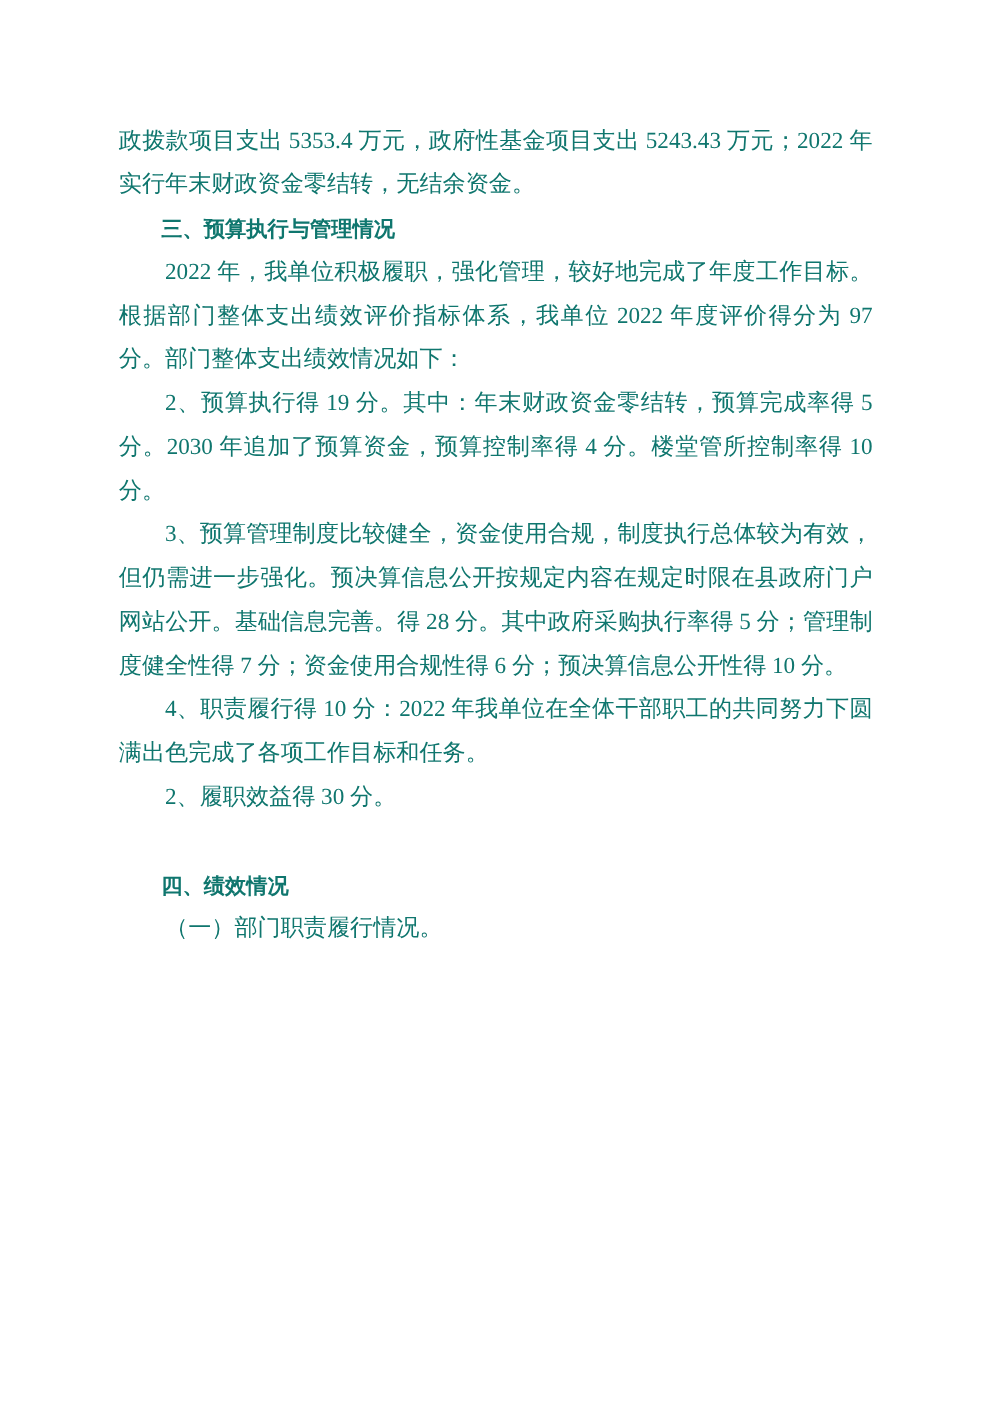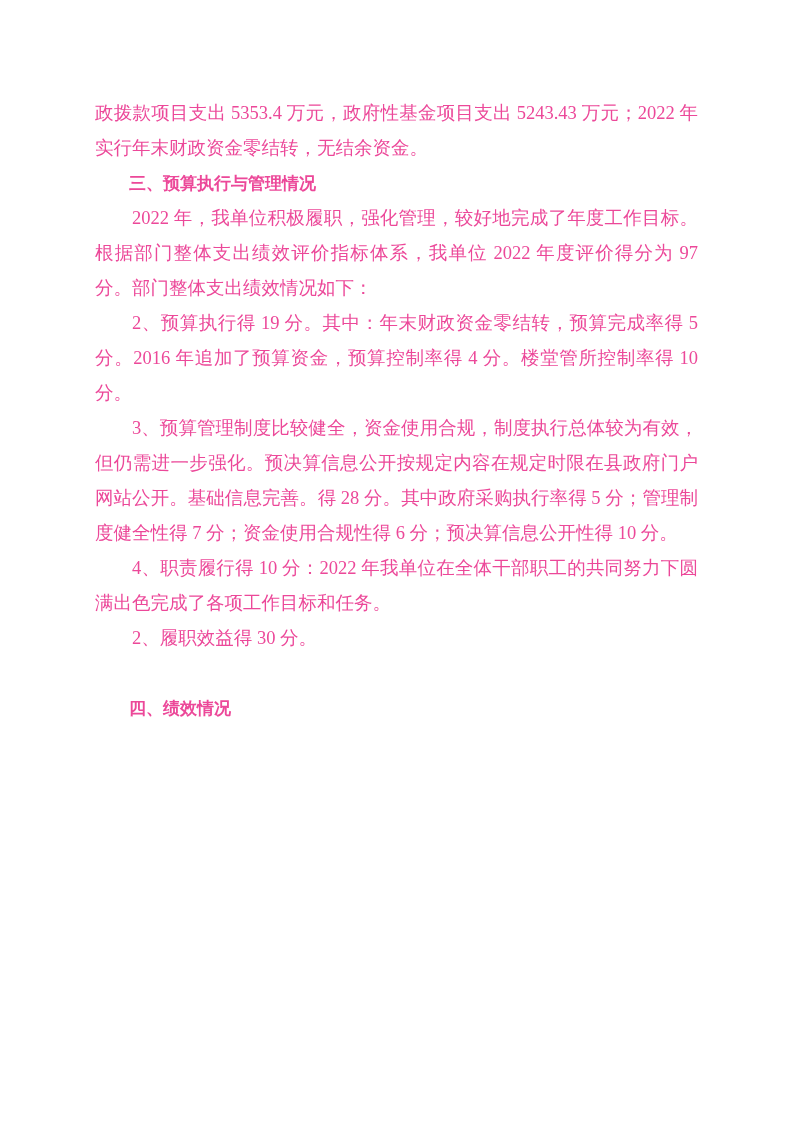--- a/index.html
+++ b/index.html
@@ -10,21 +10,21 @@
   .page {
     position: relative;
     width: 793px;
     height: 1122px;
     box-sizing: border-box;
     background: #ffffff;
     padding: 96px 95px 0 95px;
     font-family: "Liberation Serif", "DejaVu Serif", serif;
     font-size: 18.5px;
     line-height: 35px;
-    color: #ec4899;
+    color: #0f766e;
     text-align: justify;
     overflow: hidden;
   }
   .para {
     margin: 0;
     text-indent: 2em;
     word-break: break-all;
   }
   .para.no-indent {
     text-indent: 0;
@@ -46,28 +46,29 @@
 
 <div class="page">
 
   <p class="para no-indent">政拨款项目支出 5353.4 万元，政府性基金项目支出 5243.43 万元；2022 年实行年末财政资金零结转，无结余资金。</p>
 
   <h3 class="heading">三、预算执行与管理情况</h3>
 
   <p class="para">2022 年，我单位积极履职，强化管理，较好地完成了年度工作目标。根据部门整体支出绩效评价指标体系，我单位 2022 年度评价得分为 97 分。部门整体支出绩效情况如下：</p>
 
 
-  <p class="para">2、预算执行得 19 分。其中：年末财政资金零结转，预算完成率得 5 分。2016 年追加了预算资金，预算控制率得 4 分。楼堂管所控制率得 10 分。</p>
+  <p class="para">2、预算执行得 19 分。其中：年末财政资金零结转，预算完成率得 5 分。2030 年追加了预算资金，预算控制率得 4 分。楼堂管所控制率得 10 分。</p>
 
   <p class="para">3、预算管理制度比较健全，资金使用合规，制度执行总体较为有效，但仍需进一步强化。预决算信息公开按规定内容在规定时限在县政府门户网站公开。基础信息完善。得 28 分。其中政府采购执行率得 5 分；管理制度健全性得 7 分；资金使用合规性得 6 分；预决算信息公开性得 10 分。</p>
 
   <p class="para">4、职责履行得 10 分：2022 年我单位在全体干部职工的共同努力下圆满出色完成了各项工作目标和任务。</p>
 
   <p class="para">2、履职效益得 30 分。</p>
 
 
 
   <div class="spacer"></div>
 
   <h3 class="heading">四、绩效情况</h3>
 
+  <p class="para">（一）部门职责履行情况。</p>
 
 </div>
 
 </body></html>

